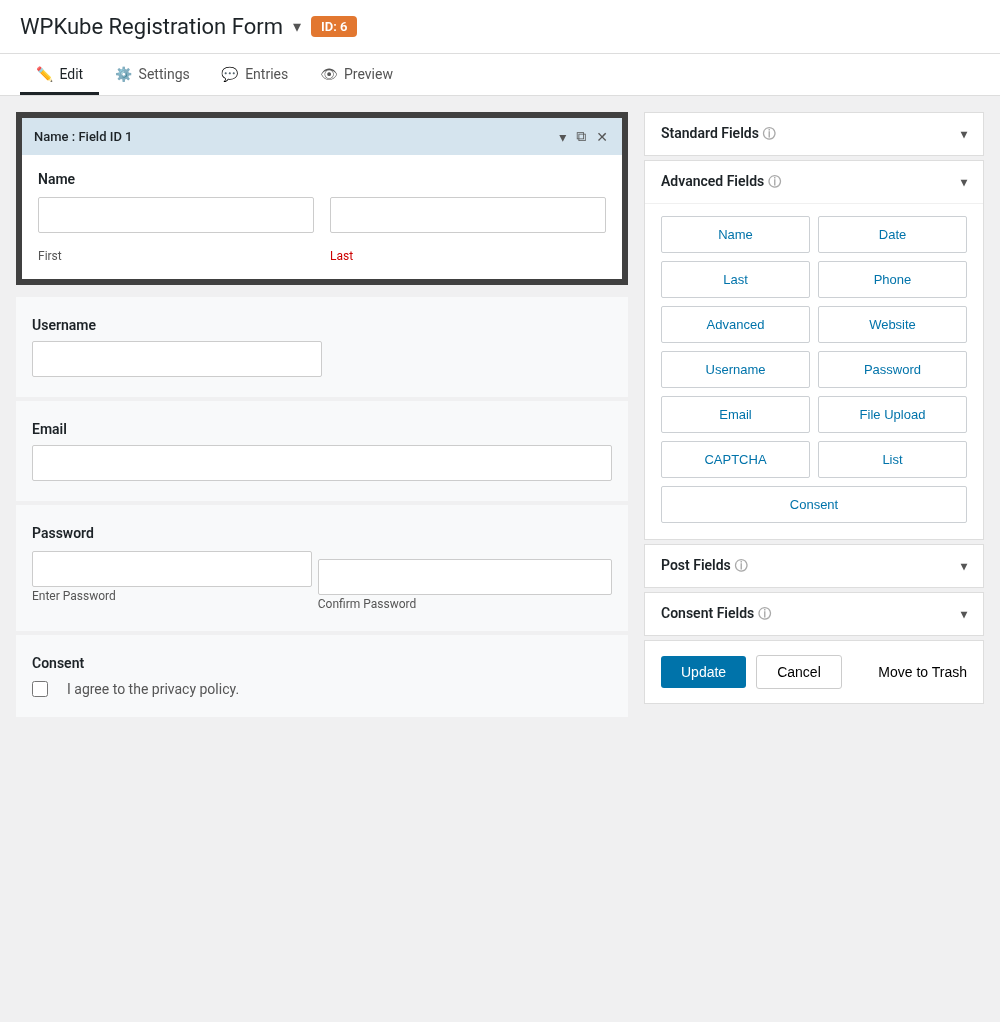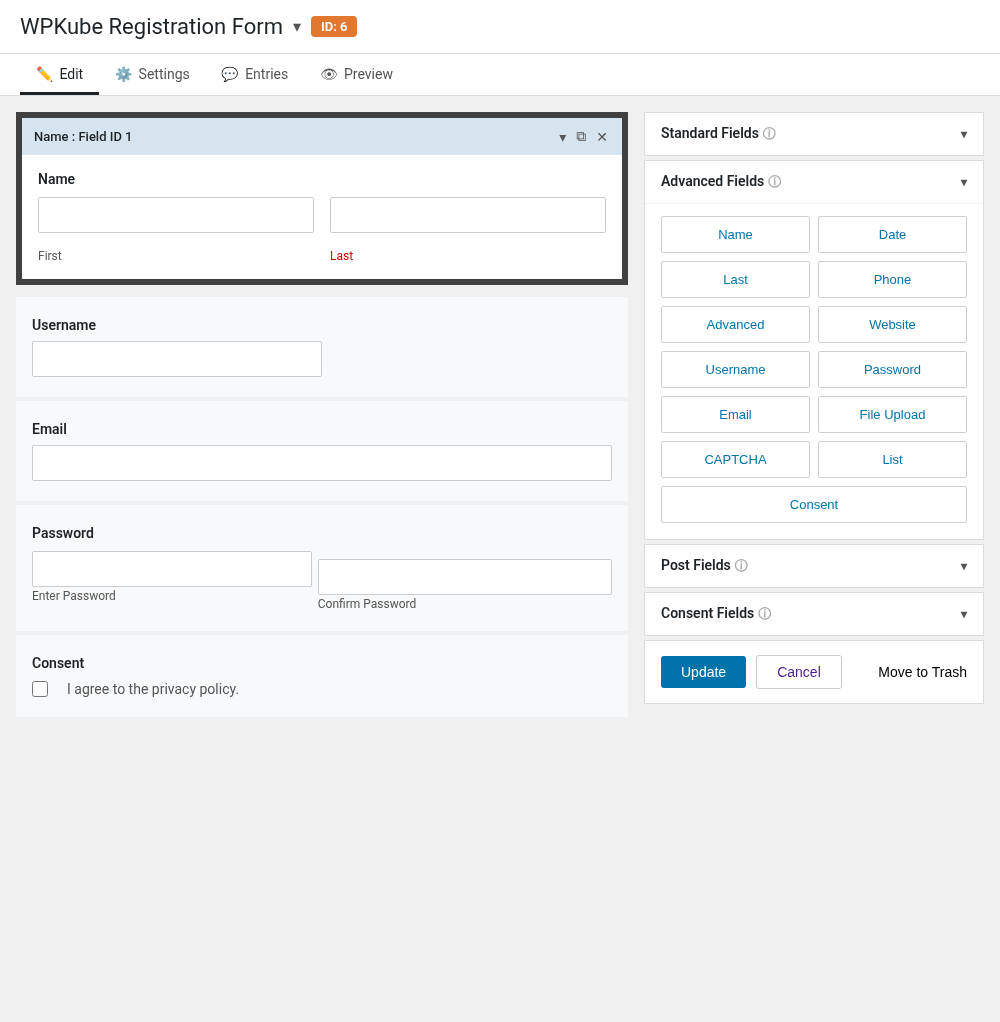--- a/index.html
+++ b/index.html
@@ -271,21 +271,21 @@
       background: #0073aa;
       color: #fff;
       border: none;
       padding: 8px 20px;
       font-size: 14px;
       cursor: pointer;
       border-radius: 3px;
     }
     .btn-cancel {
       background: #fff;
-      color: #4c1d95;
+      color: #000000;
       border: 1px solid #ccc;
       padding: 8px 20px;
       font-size: 14px;
       cursor: pointer;
       border-radius: 3px;
     }
     .btn-trash {
       background: none;
       border: none;
       color: #000000;

